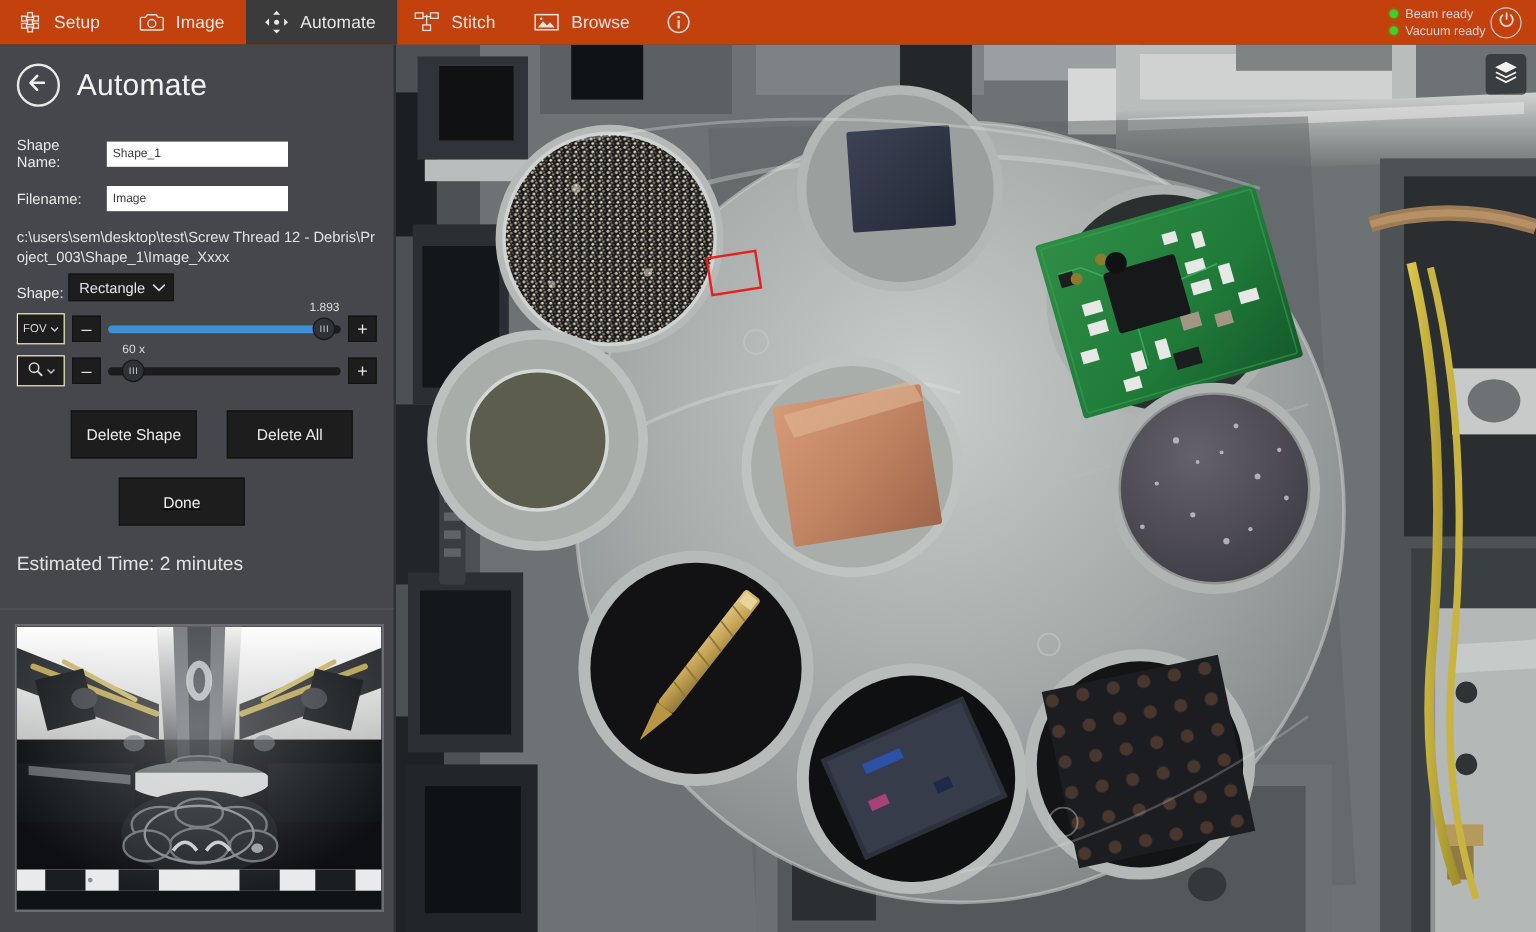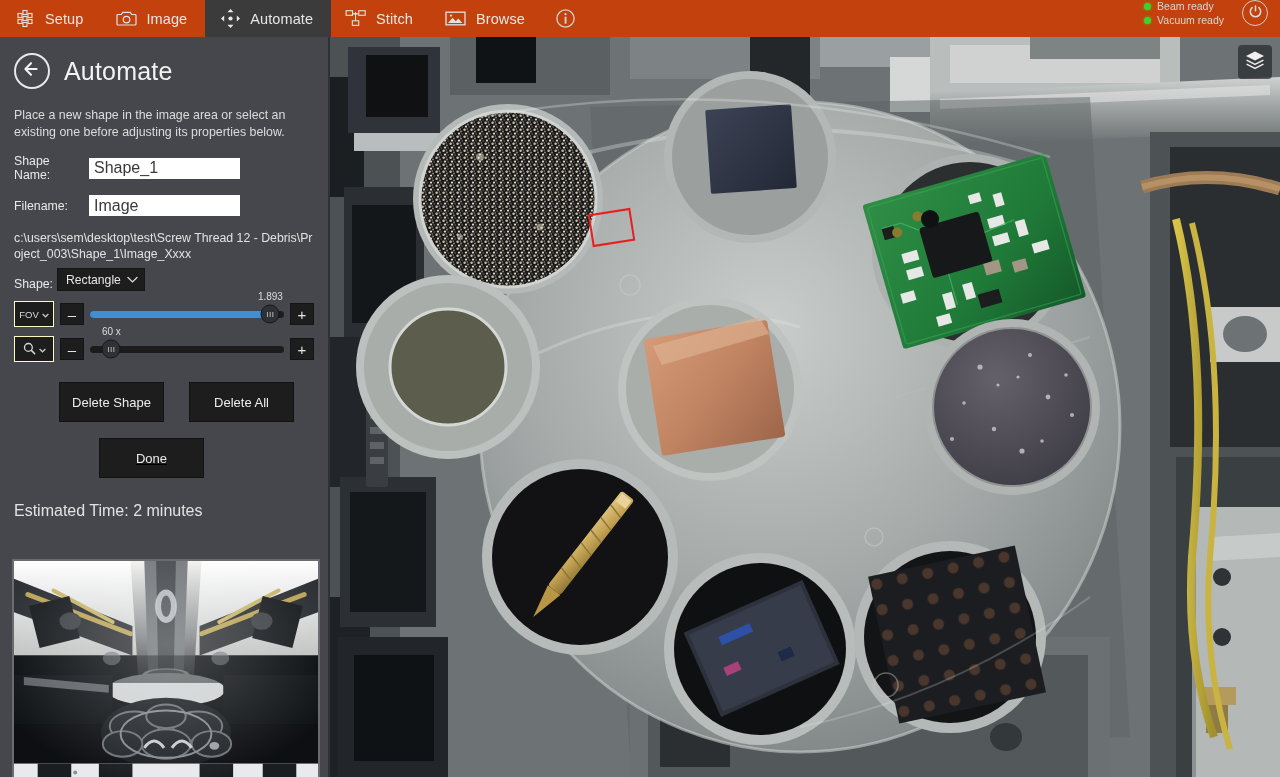--- a/index.html
+++ b/index.html
@@ -23,21 +23,21 @@
     padding: 0 18px 0 14px;
     color: #e6e6e6; font-size: 14.5px;
     cursor: default; user-select: none;
   }
   .tab.active { background: #3b3b3b; }
   .tab .ico { width: 22px; height: 22px; display: flex; align-items: center; justify-content: center; }
   .tab .lbl { letter-spacing: .1px; }
   .tab.icon-only { padding: 0 12px; }
 
   .status-area {
-    margin-left: auto; display: flex; align-items: flex-start; gap: 18px;
+    margin-left: auto; display: flex; align-items: center; gap: 4px;
     padding-right: 12px;
   }
   .status-lines { display: flex; flex-direction: column; gap: 2px; }
   .status-row { display: flex; align-items: center; gap: 6px; }
   .status-dot { width: 7px; height: 7px; border-radius: 50%; background: #3fd12b; box-shadow: 0 0 3px #3fd12b; }
   .status-txt { color: #d8d8d8; font-size: 10.5px; }
   .power-btn {
     width: 26px; height: 26px; border-radius: 50%;
     border: 1.6px solid #cfcfcf;
     display: flex; align-items: center; justify-content: center;
@@ -71,21 +71,21 @@
     color: #dcdcdc; font-size: 12.4px; line-height: 17px;
     padding: 6px 18px 0 14px;
   }
 
   .field-row { display: flex; align-items: center; padding: 0 14px; margin-top: 13px; }
   .field-label { color: #e9e9e9; font-size: 12.3px; width: 75px; flex: 0 0 75px; }
   .field-input {
     background: #ffffff; color: #3a3a3a;
     border: none; outline: none;
     height: 21px; width: 151px;
-    font-size: 16px; font-family: "Liberation Sans", sans-serif;
+    font-size: 10px; font-family: "Liberation Sans", sans-serif;
     padding: 0 5px;
   }
 
   .pathtext {
     color: #e2e2e2; font-size: 12.3px; line-height: 16px;
     padding: 14px 14px 0 14px;
     word-break: break-all;
   }
 
   .shape-row { display: flex; align-items: flex-end; gap: 4px; padding: 0 14px; margin-top: 6px; }
@@ -284,21 +284,20 @@
           <span>
             <svg width="20" height="16" viewBox="0 0 20 16">
               <path d="M9 2.2L3.4 8 9 13.8" fill="none" stroke="#f0f0f0" stroke-width="2.1" stroke-linecap="round" stroke-linejoin="round"></path>
               <rect x="3.6" y="7" width="12" height="2.1" rx="1" fill="#f0f0f0"></rect>
             </svg>
           </span>
         </div>
         <div class="panel-title">Automate</div>
       </div>
 
-      <div class="hint">Place a new shape in the image area or select an existing one before adjusting its properties below.</div>
 
       <div class="field-row">
         <span class="field-label">Shape Name:</span>
         <input class="field-input" type="text" value="Shape_1" style="">
       </div>
 
       <div class="field-row">
         <span class="field-label">Filename:</span>
         <input class="field-input" type="text" value="Image" style="">
       </div>

